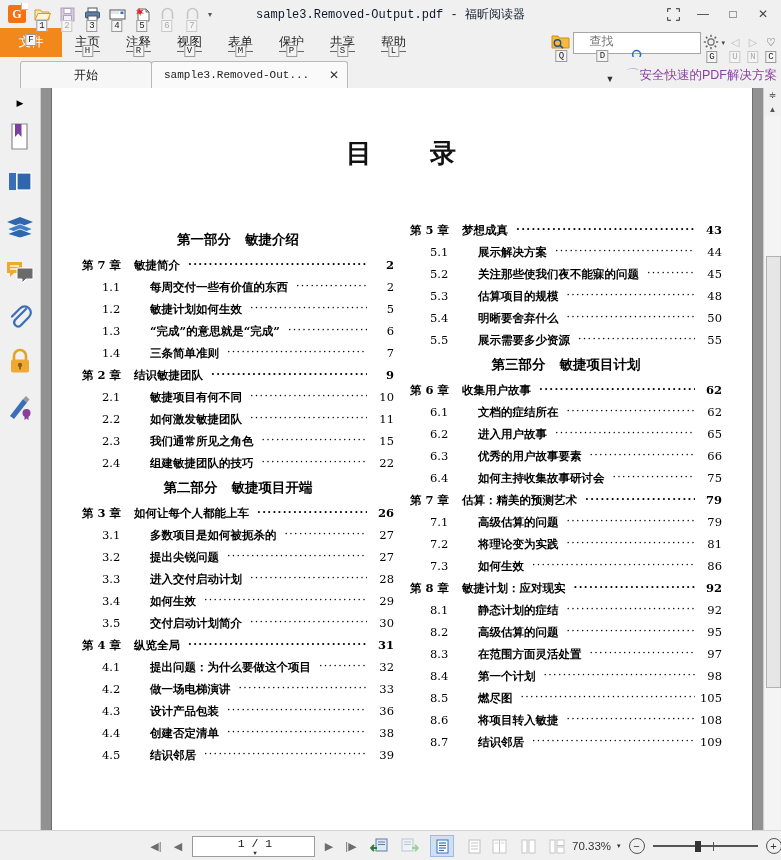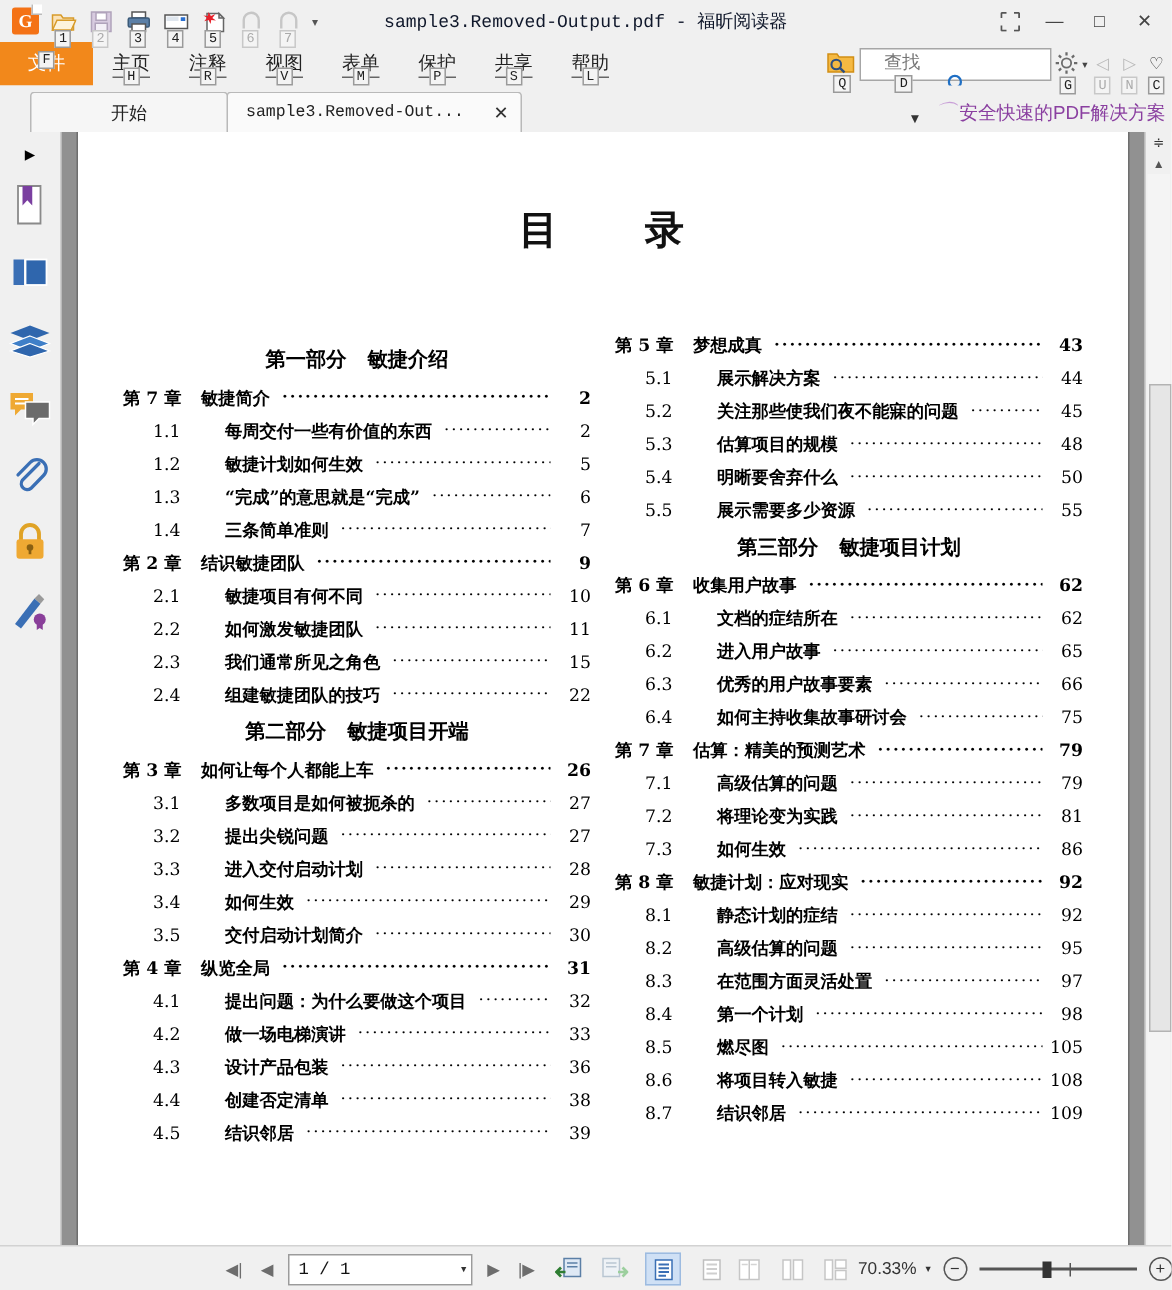--- a/index.html
+++ b/index.html
@@ -94,21 +94,21 @@
   .row .dots{flex:1 1 auto;overflow:hidden;white-space:nowrap;font-size:11px;letter-spacing:1.3px;
              color:#000;margin:0 3px;position:relative;top:-1px;}
   .row .pg{flex:0 0 24px;text-align:right;white-space:nowrap;}
 
   
   .statusbar{height:30px;background:#f0f0f0;border-top:1px solid #d2d2d2;display:flex;align-items:center;}
   .sb-left{display:flex;align-items:center;gap:6px;padding-left:148px;}
   .nav-btn{width:16px;height:18px;display:flex;align-items:center;justify-content:center;color:#6d6d6d;font-size:11px;}
   .pagebox{width:112px;height:19px;border:1px solid #9b9b9b;background:#fff;display:flex;align-items:center;
            justify-content:space-between;padding:0 3px 0 6px;font-size:11.5px;color:#111;
-           font-family:"Liberation Mono",monospace;}
+           font-family:"Liberation Mono",monospace;flex-direction:column;}
   .pagebox .cv{font-size:6px;color:#333;}
   .sb-icon{width:22px;height:20px;display:flex;align-items:center;justify-content:center;margin-left:3px;}
   .sb-icon.sel{background:#cfe0f5;border:1px solid #9dbbe0;}
   .sb-right{margin-left:auto;display:flex;align-items:center;padding-right:6px;gap:4px;}
   .zoomval{font-size:11.5px;color:#333;font-family:Liberation Sans, sans-serif;margin-right:2px;}
   .zcaret{font-size:7px;color:#333;margin-right:4px;}
   .circ{width:14px;height:14px;border:1px solid #555;border-radius:50%;display:flex;align-items:center;
         justify-content:center;font-size:11px;color:#333;line-height:1;}
   .slider{width:105px;height:14px;position:relative;display:flex;align-items:center;margin:0 4px;}
   .slider .track{position:absolute;left:0;right:0;height:2px;background:#555;}

